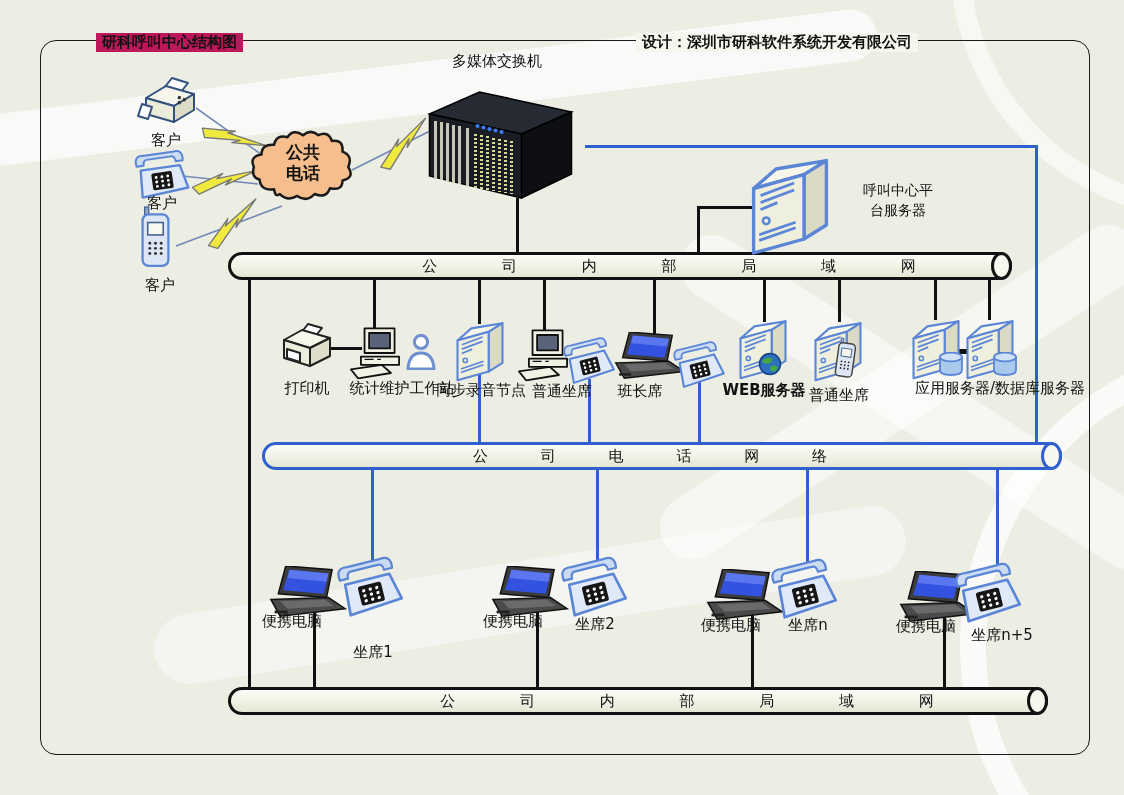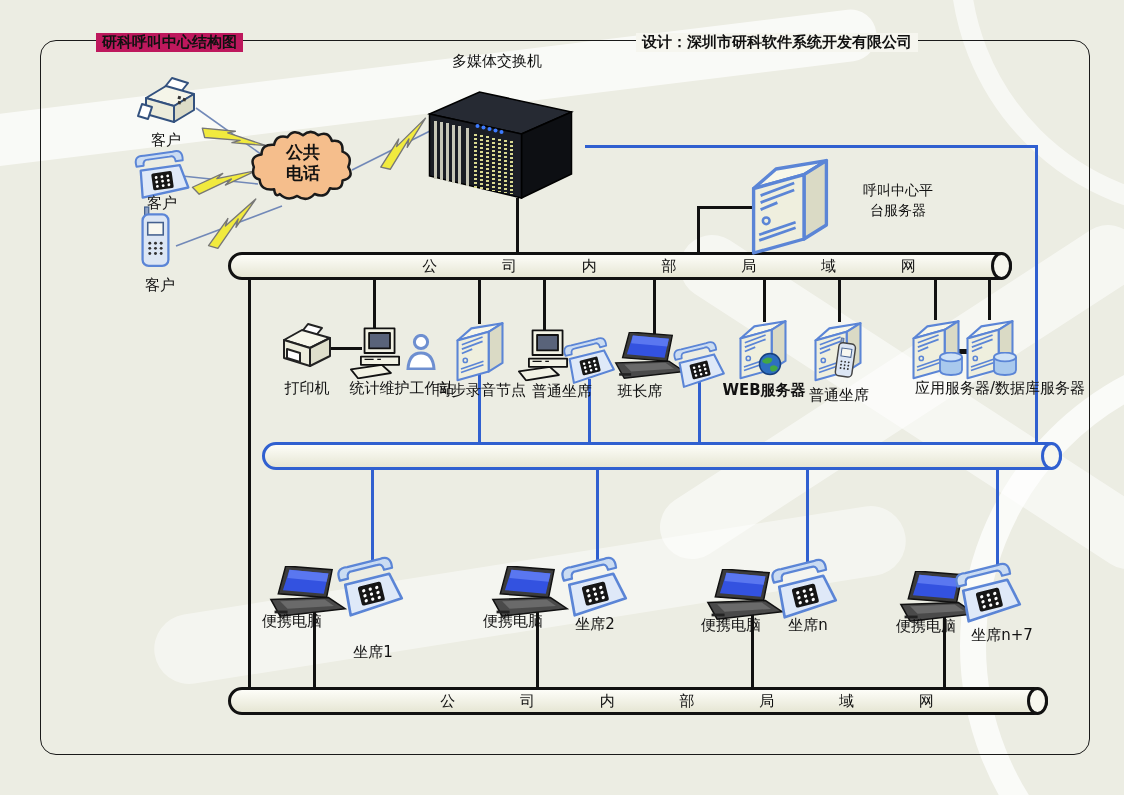--- a/index.html
+++ b/index.html
@@ -151,20 +151,21 @@
       <rect x="8" y="48" width="14" height="3" fill="#222"></rect>
     </symbol>
   </defs>
 </svg>
 
 <div class="pipe" style="left:228px;top:252px;width:778px">
   <span class="pipetext off1">公 司 内 部 局 域 网</span>
   <span class="cap"></span>
 </div>
 <div class="pipe blue" style="left:262px;top:442px;width:794px">
+  <span class="pipetext p2">公 司 电 话 网 络</span>
   <span class="cap"></span>
 </div>
 <div class="pipe" style="left:228px;top:687px;width:814px">
   <span class="pipetext off1">公 司 内 部 局 域 网</span>
   <span class="cap"></span>
 </div>
 
 <div class="ln" style="left:248px;top:276px;width:3px;height:413px"></div>
 <div class="ln" style="left:516px;top:198px;width:3px;height:56px"></div>
 <div class="ln" style="left:697px;top:206px;width:3px;height:48px"></div>
@@ -359,13 +360,13 @@
 <div class="lbl" style="left:731px;top:616px">便携电脑</div>
 <div class="lbl" style="left:808px;top:616px">坐席n</div>
 
 <svg class="icon" style="left:896px;top:571px" width="84" height="52" viewBox="0 0 88 56">
     <use href="#sym-laptop"></use>
   </svg>
 <svg class="icon" style="left:956px;top:562px;color:#5B85D6;transform:rotate(-14deg)" width="64" height="60" viewBox="0 0 62 58">
     <use href="#sym-phone"></use>
   </svg>
 <div class="lbl" style="left:926px;top:617px">便携电脑</div>
-<div class="lbl" style="left:1002px;top:626px">坐席n+7</div>
+<div class="lbl" style="left:1002px;top:626px">坐席n+5</div>
 
 </body></html>

